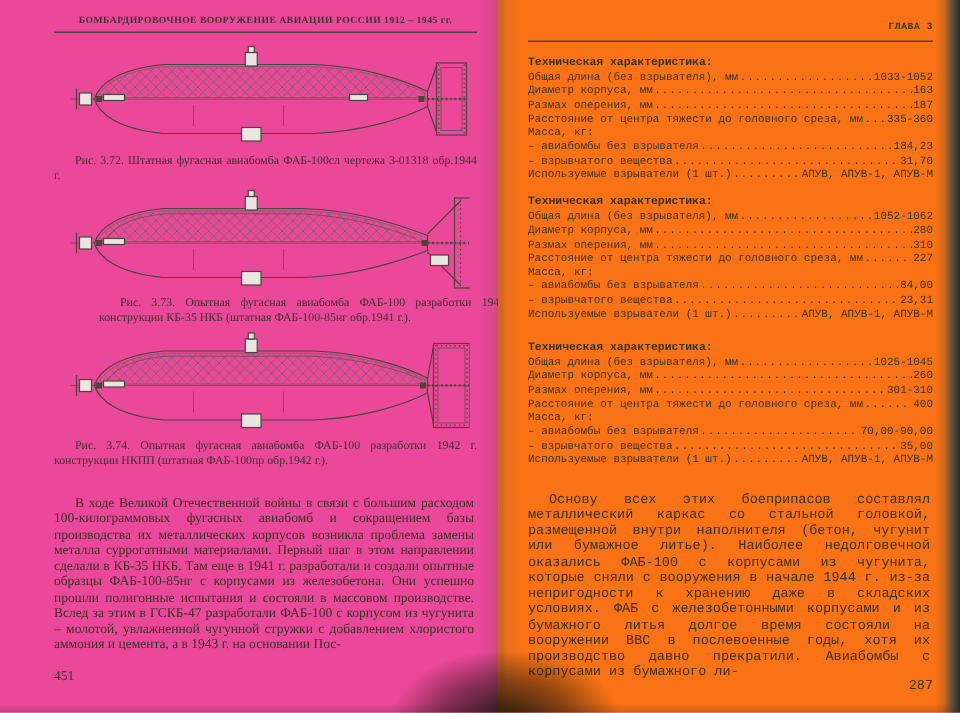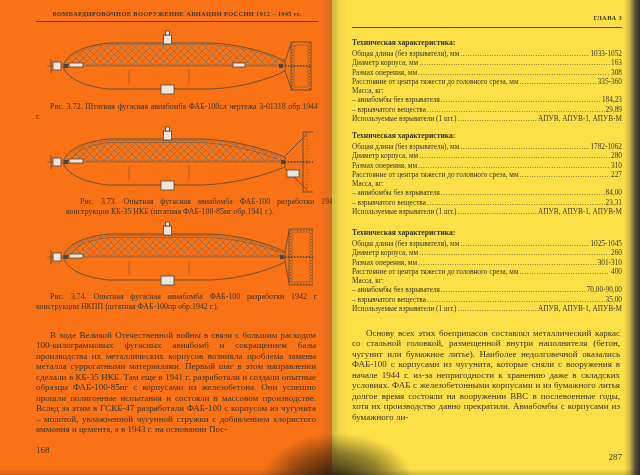--- a/index.html
+++ b/index.html
@@ -3,22 +3,22 @@
 <meta charset="utf-8">
 <style>
   html,body{margin:0;padding:0;}
   body{
     width:640px;height:475px;position:relative;overflow:hidden;
     background:#e8e5de;
     font-family:"Liberation Serif", serif;
     color:#353128;
   }
   .page{position:absolute;top:0;height:475px;}
-  .page-left{left:0;width:332px;background:#f97316;}
-  .page-right{left:332px;width:308px;background:#fde047;}
+  .page-left{left:0;width:332px;background:#ec4899;}
+  .page-right{left:332px;width:308px;background:#f97316;font-family:Liberation Mono, monospace;}
   .crease{
     position:absolute;left:318px;top:0;width:30px;height:475px;pointer-events:none;
     background:linear-gradient(90deg, rgba(90,85,75,0) 0%, rgba(90,85,75,0.16) 40%, rgba(60,56,48,0.22) 52%, rgba(90,85,75,0.08) 70%, rgba(90,85,75,0) 100%);
   }
   .right-edge{
     position:absolute;right:0;top:0;width:16px;height:475px;pointer-events:none;
     background:linear-gradient(90deg, rgba(70,64,54,0) 0%, rgba(70,64,54,0.25) 35%, #554e42 70%, #2e2a22 100%);
   }
   .bottom-center-shadow{
     position:absolute;left:262px;top:434px;width:150px;height:41px;pointer-events:none;
@@ -180,21 +180,21 @@
         <line x1="244" y1="36" x2="272" y2="36" stroke="#4a463e" stroke-width="1.6" stroke-dasharray="1.2 1.8"></line>
         <rect class="darkfill" x="239" y="34" width="4" height="4"></rect>
       </svg>
     </div>
     <div class="caption cap3">Рис. 3.74. Опытная фугасная авиабомба ФАБ-100 разработки 1942 г. конструкции НКПП (штатная ФАБ-100пр обр.1942 г.).</div>
 
     <div class="body-text">
       <p>В ходе Великой Отечественной войны в связи с большим расходом 100-килограммовых фугасных авиабомб и сокращением базы производства их металлических корпусов возникла проблема замены металла суррогатными материалами. Первый шаг в этом направлении сделали в КБ-35 НКБ. Там еще в 1941 г. разработали и создали опытные образцы ФАБ-100-85нг с корпусами из железобетона. Они успешно прошли полигонные испытания и состояли в массовом производстве. Вслед за этим в ГСКБ-47 разработали ФАБ-100 с корпусом из чугунита – молотой, увлажненной чугунной стружки с добавлением хлористого аммония и цемента, а в 1943 г. на основании Пос-</p>
     </div>
 
-    <div class="pagenum pagenum-left">168</div>
+    <div class="pagenum pagenum-left">451</div>
   </div>
 </div>
 
 <div class="page page-right">
   <div class="rp-content" style="position:absolute;left:20px;top:14px;width:270px;height:461px;">
 
     <div class="running-head-right">ГЛАВА 3</div>
 
     <div class="spec-block spec1">
       <div class="spec-title">Техническая характеристика:</div>
@@ -204,53 +204,53 @@
           <span class="spec-value">1033-1052</span>
         </div>
       <div class="spec-row">
           <span class="spec-label">Диаметр корпуса, мм</span>
           <span class="leader"></span>
           <span class="spec-value">163</span>
         </div>
       <div class="spec-row">
           <span class="spec-label">Размах оперения, мм</span>
           <span class="leader"></span>
-          <span class="spec-value">308</span>
+          <span class="spec-value">187</span>
         </div>
       <div class="spec-row">
           <span class="spec-label">Расстояние от центра тяжести до головного среза, мм</span>
           <span class="leader"></span>
           <span class="spec-value">335-360</span>
         </div>
       <div class="spec-row">
           <span class="spec-label">Масса, кг:</span>
         </div>
       <div class="spec-row">
           <span class="spec-label">– авиабомбы без взрывателя</span>
           <span class="leader"></span>
           <span class="spec-value">184,23</span>
         </div>
       <div class="spec-row">
           <span class="spec-label">– взрывчатого вещества</span>
           <span class="leader"></span>
-          <span class="spec-value">29,89</span>
+          <span class="spec-value">31,70</span>
         </div>
       <div class="spec-row">
           <span class="spec-label">Используемые взрыватели (1 шт.)</span>
           <span class="leader"></span>
           <span class="spec-value">АПУВ, АПУВ-1, АПУВ-М</span>
         </div>
     </div>
 
     <div class="spec-block spec2">
       <div class="spec-title">Техническая характеристика:</div>
       <div class="spec-row">
           <span class="spec-label">Общая длина (без взрывателя), мм</span>
           <span class="leader"></span>
-          <span class="spec-value">1782-1062</span>
+          <span class="spec-value">1052-1062</span>
         </div>
       <div class="spec-row">
           <span class="spec-label">Диаметр корпуса, мм</span>
           <span class="leader"></span>
           <span class="spec-value">280</span>
         </div>
       <div class="spec-row">
           <span class="spec-label">Размах оперения, мм</span>
           <span class="leader"></span>
           <span class="spec-value">310</span>

